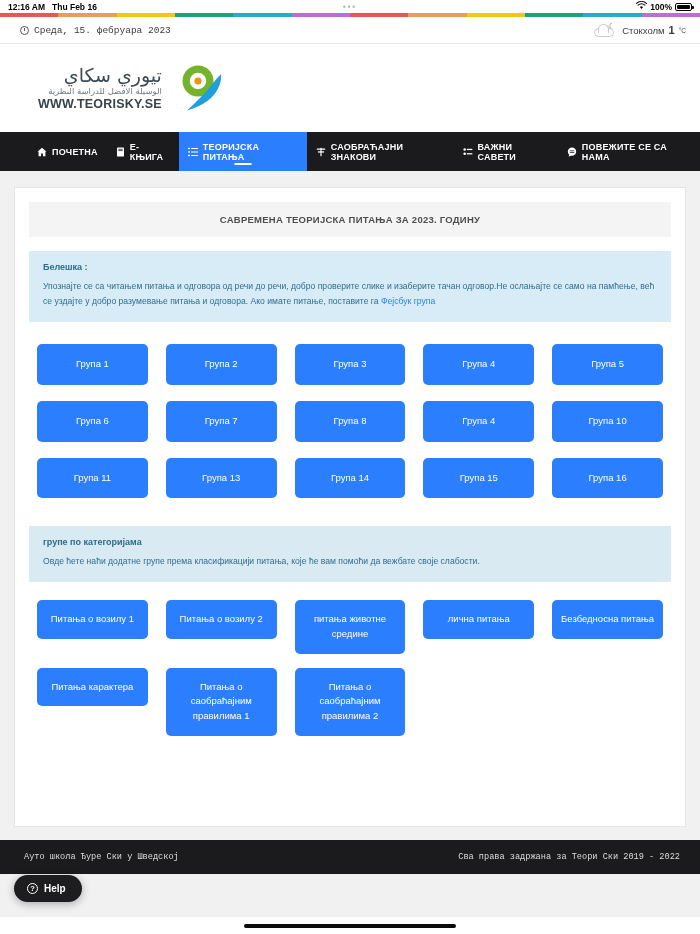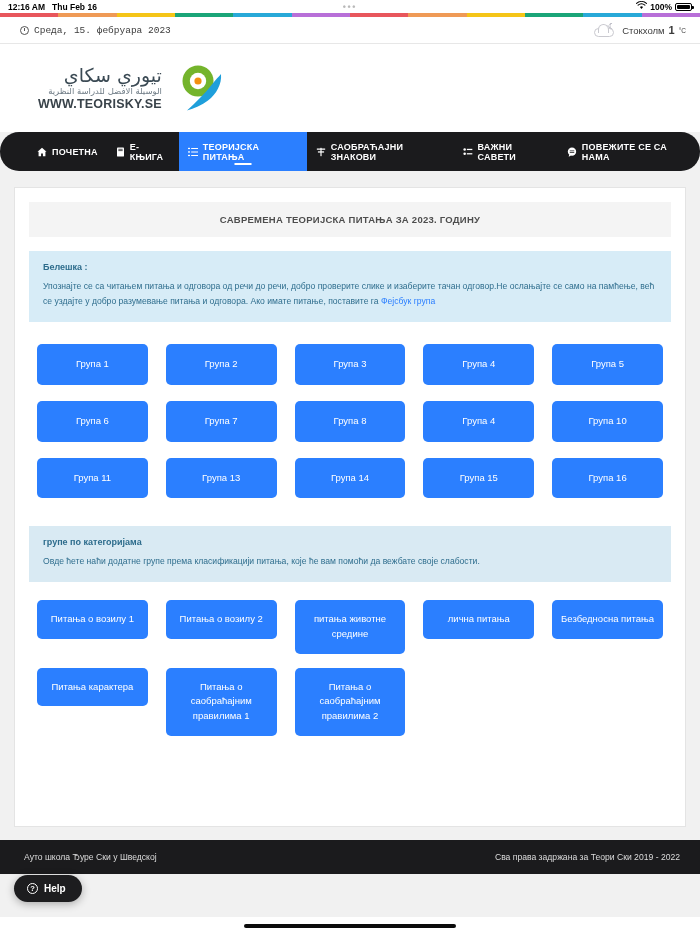--- a/index.html
+++ b/index.html
@@ -90,21 +90,21 @@
   .logo-ar-sub {
     font-size: 8.5px; color: #6f7c86; direction: rtl;
     font-family: "DejaVu Sans", sans-serif; margin-top: 1px;
   }
   .logo-url { font-size: 12.5px; font-weight: 700; color: #39434a; letter-spacing: 0.2px; margin-top: 1px; }
   .logo-mark { width: 56px; height: 56px; position: relative; }
 
   
   nav.main-nav {
     background: #1b1b1d; height: 39px;
-    display: flex; align-items: stretch; padding-left: 28px; border-radius: 19px;
+    display: flex; align-items: stretch; padding-left: 28px;
   }
   .nav-item {
     display: flex; align-items: center; gap: 5px;
     padding: 0 9px; color: #ffffff;
     font-size: 9px; font-weight: 700; letter-spacing: 0.2px;
     cursor: pointer; position: relative;
   }
   .nav-item.active { background: #2b7fff; }
   .nav-item.active::after {
     content: ""; position: absolute; bottom: 6px; left: 50%;
@@ -145,21 +145,21 @@
   }
   .btn-grid.groups .grp-btn { padding: 13px 6px; }
   .btn-grid.cats { margin-top: 18px; row-gap: 18px; align-items: start; }
   .btn-grid.cats2 { margin-top: 14px; }
 
   
   .site-footer {
     background: #1b1b1d; height: 34px; margin-top: 13px;
     display: flex; align-items: center; justify-content: space-between;
     padding: 0 20px 0 24px;
-    font-size: 8.6px; color: #dcdcdc;
+    font-size: 8.6px; color: #dcdcdc; font-family: Liberation Mono, monospace;
   }
   .help-btn {
     position: absolute; left: 14px; bottom: 32px;
     background: #1d1d1f; color: #ffffff; border-radius: 20px;
     padding: 8px 16px 8px 13px; display: flex; align-items: center; gap: 6px;
     font-size: 10px; font-weight: 700; cursor: pointer;
     box-shadow: 0 2px 8px rgba(0,0,0,0.3);
   }
   .q-ico {
     width: 11px; height: 11px; border: 1.3px solid #fff; border-radius: 50%;

